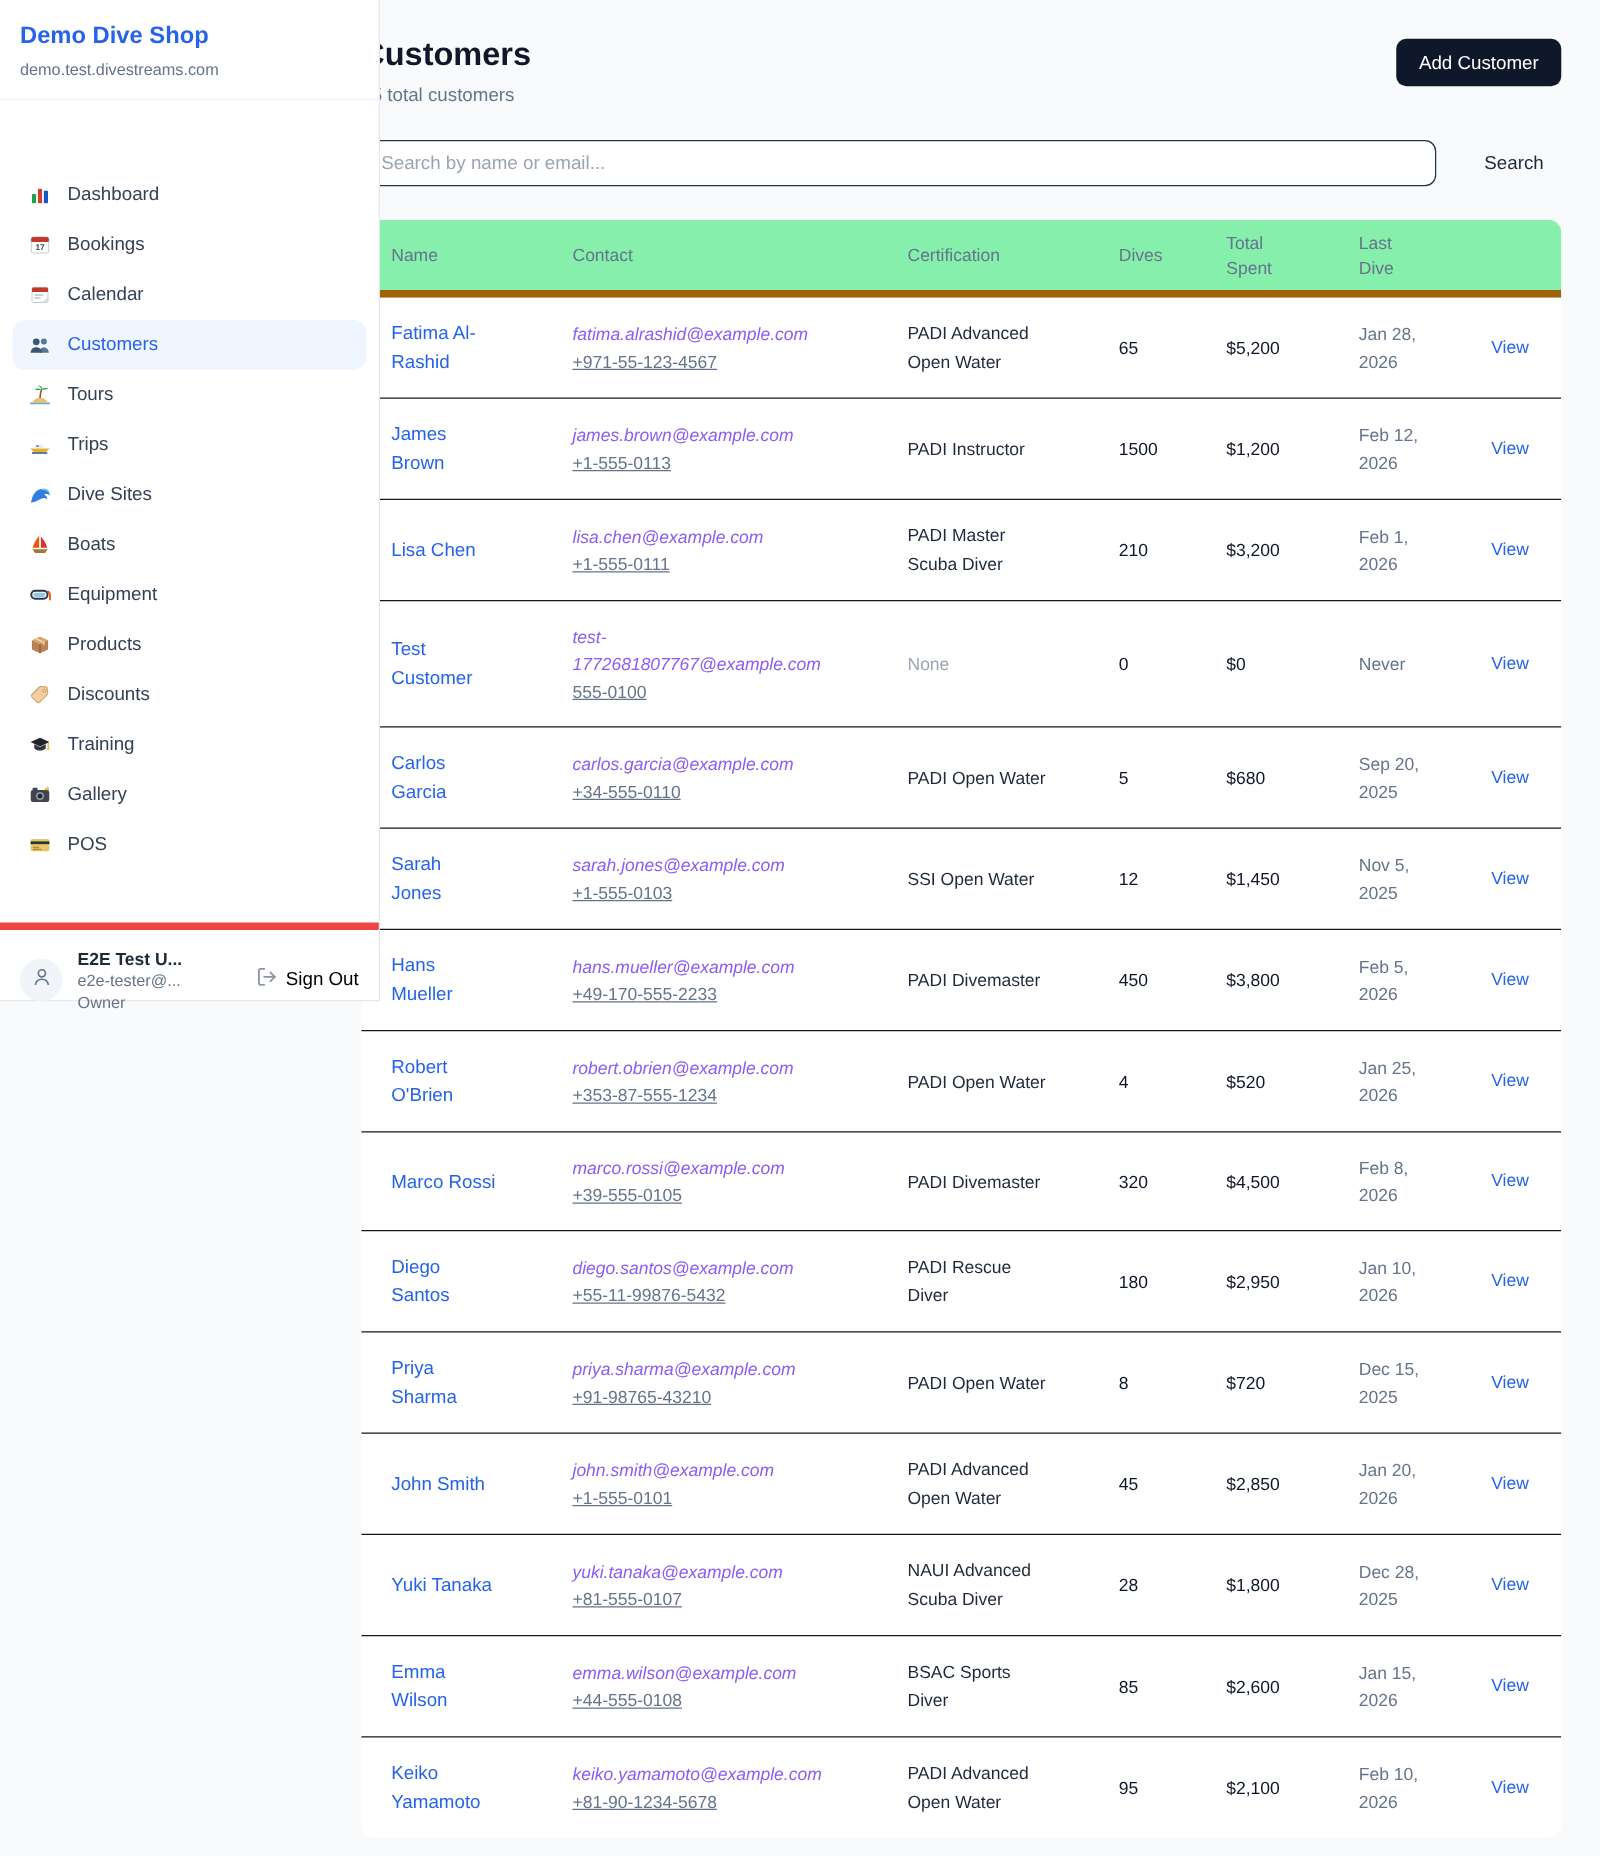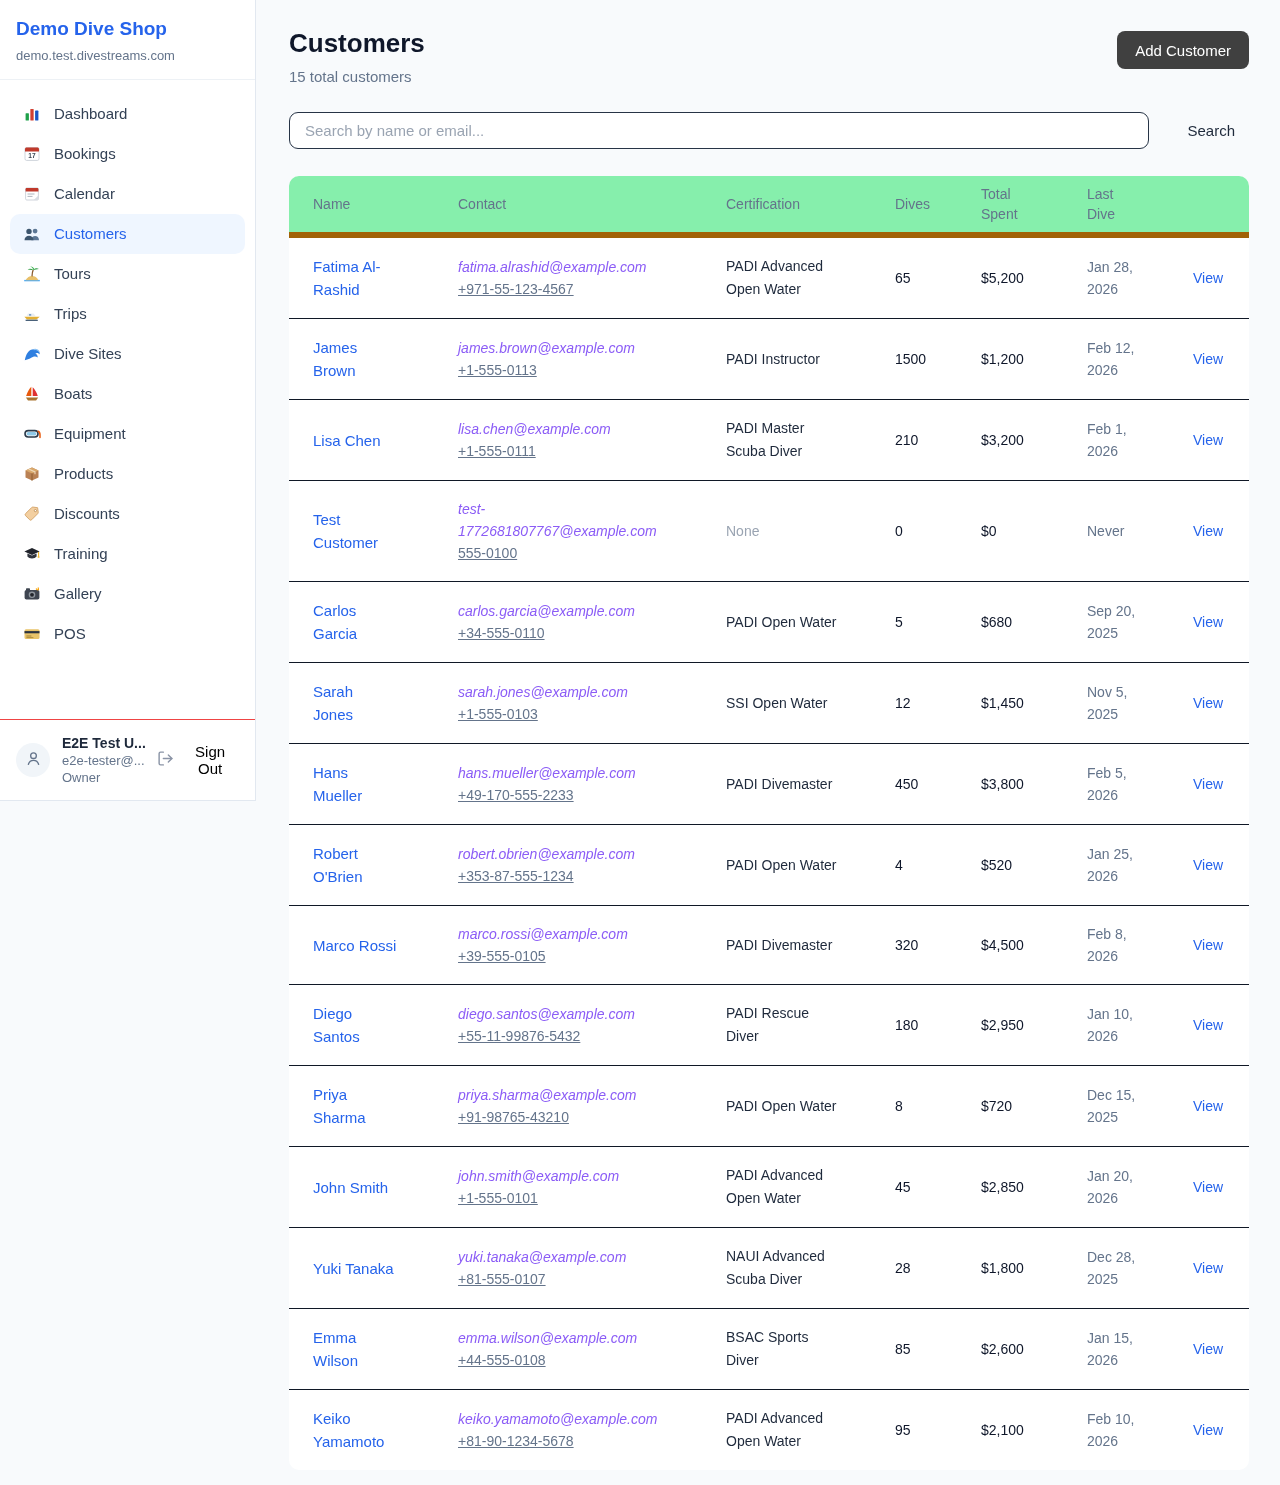--- a/index.html
+++ b/index.html
@@ -8,42 +8,42 @@
     width:1280px; min-height:1485px;
     background:#f8fafc;
     font-family:"Liberation Sans","DejaVu Sans",sans-serif;
     color:#0f172a;
     position:relative;
   }
 
   
   .sidebar {
     position:absolute; left:0; top:0;
-    width:256px; height:801px;
+    width:304px; height:801px;
     background:#fff;
     border-right:1px solid #e2e8f0;
     border-bottom:1px solid #e2e8f0;
-    display:flex; flex-direction:column;
+    display:flex; flex-direction:column;gap:42px;
   }
   .side-head { padding:18px 16px 16px; border-bottom:1px solid #edf1f5; }
   .shop-name { color:#2563eb; font-size:19px; font-weight:bold; line-height:1.2; }
   .shop-domain { color:#64748b; font-size:13px; margin-top:7px; }
   .nav { padding:14px 10px 0; flex:1; }
   .nav-item {
     display:flex; align-items:center; gap:13px;
     padding:11px 13px; margin-bottom:0px;
     border-radius:10px; cursor:pointer;
     font-size:15px; color:#334155;
   }
   .nav-item.active { background:#eff6ff; color:#2563eb; }
   .nav-icon { width:18px; height:18px; flex:0 0 18px; display:flex; align-items:center; justify-content:center; }
   .nav-icon svg { display:block; }
 
   .user-box {
-    border-top:1px solid #ef4444;
+    border-top:6px solid #ef4444;
     padding:15px 16px;
     display:flex; align-items:center; gap:12px;
   }
   .avatar {
     width:34px; height:34px; flex:0 0 34px;
     border-radius:50%; background:#f1f5f9;
     display:flex; align-items:center; justify-content:center;
   }
   .user-meta { min-width:0; }
   .user-name { font-size:14px; font-weight:bold; color:#1e293b; white-space:nowrap; }
@@ -55,21 +55,21 @@
     color:#000000; font-size:15px;
     font-family:inherit; padding:0;
   }
 
   
   .main { margin-left:256px; padding:28px 31px 30px 33px; }
   .header-row { display:flex; justify-content:space-between; align-items:flex-start; }
   .page-title { font-size:26px; font-weight:bold; color:#0f172a; margin:0; line-height:1.2; }
   .page-subtitle { font-size:15px; color:#64748b; margin-top:9px; }
   .add-btn {
-    background:#404040; color:#fff;
+    background:#0f172a; color:#fff;
     font-size:15px; font-weight:500; font-family:inherit;
     border:none; border-radius:8px;
     padding:0 18px; height:38px; margin-top:3px;
     cursor:pointer;
   }
 
   .search-row { display:flex; margin-top:27px; }
   .search-input {
     flex:1; height:37px;
     border:1px solid #273446; border-radius:9px;

